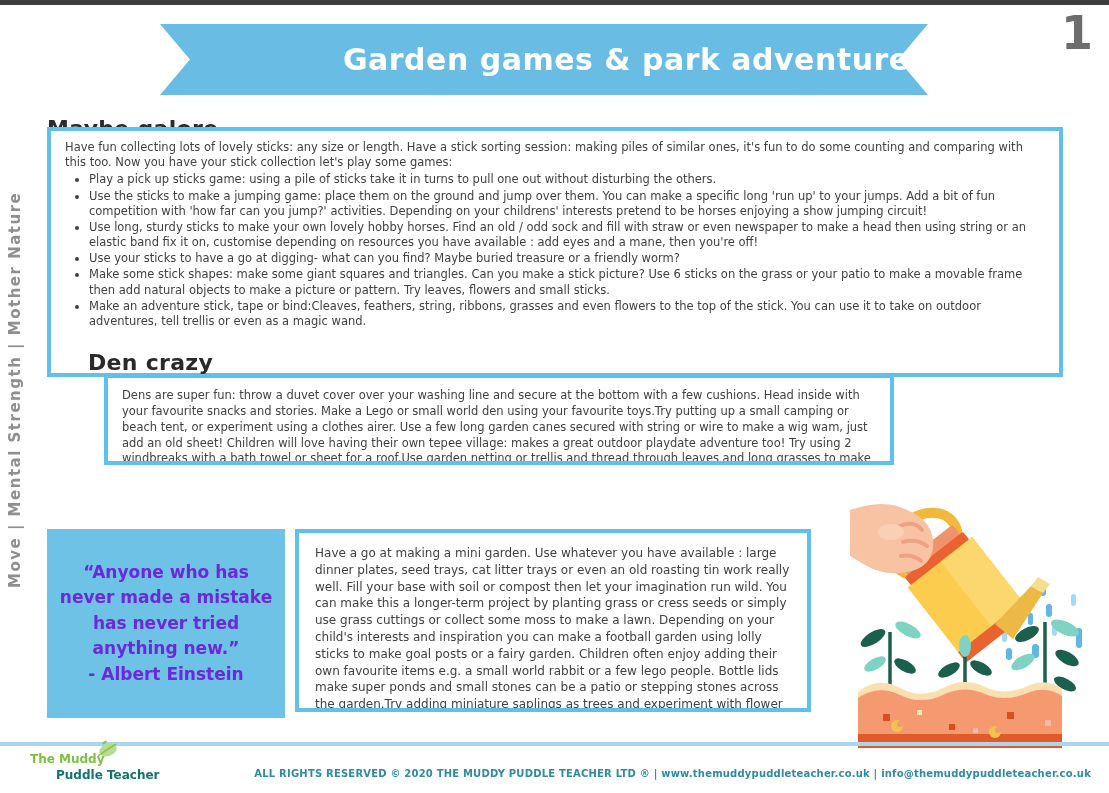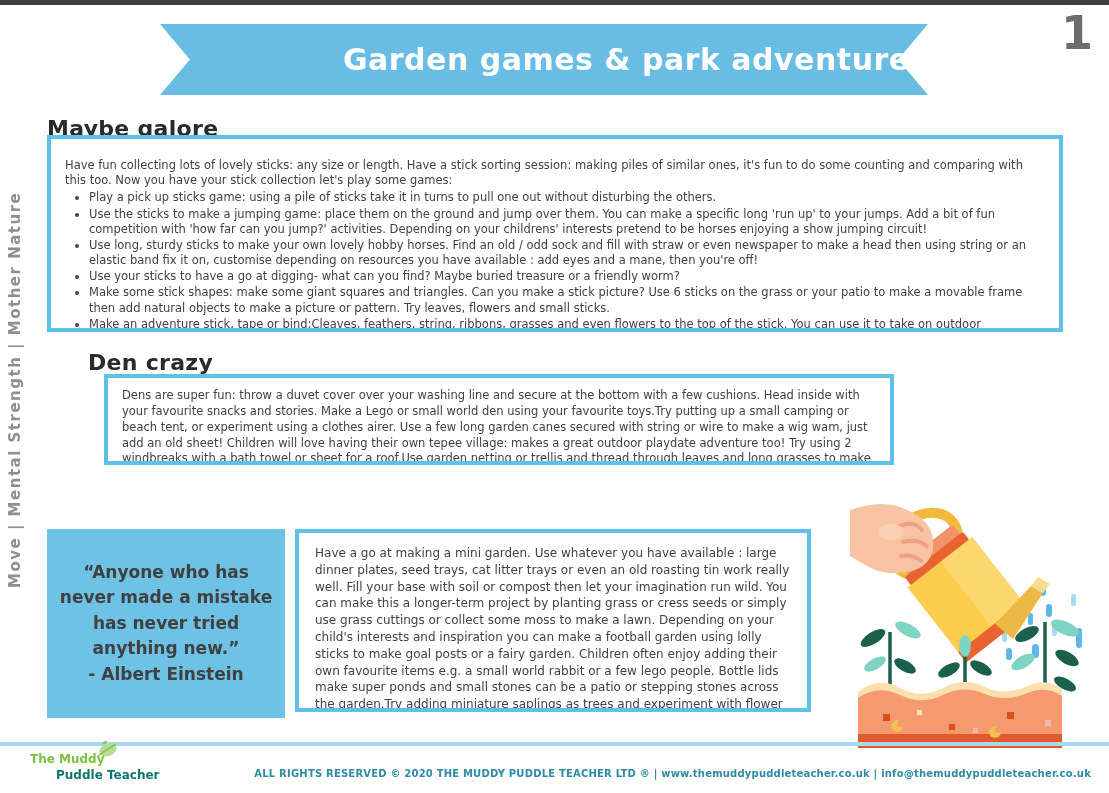--- a/index.html
+++ b/index.html
@@ -29,29 +29,29 @@
   .section-heading {
     position:absolute; color:#2a2a2a; font-size:22px; font-weight:600; letter-spacing:0.3px;
   }
   #heading-sticks { left:47px; top:116px; }
   #heading-den    { left:88px; top:344px;margin-top:6px; }
   #heading-mini   { left:295px; top:527px;font-style:italic; }
   .text-box {
     position:absolute; border:4px solid #5fc0ea; background:#ffffff;
     color:#414141; overflow:hidden;
   }
-  #box-sticks { left:47px;  top:135px; width:1016px; height:197px; padding:19px 14px; font-size:11.5px; line-height:1.32; }
+  #box-sticks { left:47px;  top:127px; width:1016px; height:250px; padding:9px 14px; font-size:11.5px; line-height:1.32; }
   #box-den    { left:104px; top:374px; width:790px;  height:91px; padding:10px 14px; font-size:11.5px; line-height:1.38; }
   #box-mini   { left:295px; top:529px; width:516px;  height:183px; padding:12px 16px; font-size:12px;   line-height:1.4; }
   #box-sticks ul { margin:2px 0 0 0; padding-left:24px; }
   #box-sticks li { margin-bottom:1px; }
   .quote-box {
     position:absolute; left:47px; top:529px; width:238px; height:189px; background:#6ec2e6;
     display:flex; flex-direction:column; align-items:center; justify-content:center;
-    text-align:center; color:#404040; font-weight:bold; font-size:17px; line-height:1.5;
+    text-align:center; color:#6d28d9; font-weight:bold; font-size:17px; line-height:1.5;
     padding:0 8px;
   }
   .footer-line { position:absolute; left:0; top:742px; width:1109px; height:4px; background:#a6d8ef; }
   .footer-text {
     position:absolute; right:18px; top:768px; font-size:10px; font-weight:600;
     color:#2e8ba3; letter-spacing:0.2px; white-space:nowrap;
   }
   .logo { position:absolute; left:30px; top:752px; line-height:1.3; font-weight:bold; font-size:12px; }
   .logo-line1 { color:#7cc142; position:relative; }
   .logo-line2 { color:#0f766e;margin-left:26px; }
@@ -75,21 +75,21 @@
 
   <div class="section-heading" id="heading-sticks">Maybe galore</div>
   <div class="text-box" id="box-sticks">
     <p>Have fun collecting lots of lovely sticks: any size or length. Have a stick sorting session: making piles of similar ones, it's fun to do some counting and comparing with this too. Now you have your stick collection let's play some games:</p>
     <ul>
       <li>Play a pick up sticks game: using a pile of sticks take it in turns to pull one out without disturbing the others.</li>
       <li>Use the sticks to make a jumping game: place them on the ground and jump over them. You can make a specific long 'run up' to your jumps. Add a bit of fun competition with 'how far can you jump?' activities. Depending on your childrens' interests pretend to be horses enjoying a show jumping circuit!</li>
       <li>Use long, sturdy sticks to make your own lovely hobby horses. Find an old / odd sock and fill with straw or even newspaper to make a head then using string or an elastic band fix it on, customise depending on resources you have available : add eyes and a mane, then you're off!</li>
       <li>Use your sticks to have a go at digging- what can you find? Maybe buried treasure or a friendly worm?</li>
       <li>Make some stick shapes: make some giant squares and triangles. Can you make a stick picture? Use 6 sticks on the grass or your patio to make a movable frame then add natural objects to make a picture or pattern. Try leaves, flowers and small sticks.</li>
-      <li>Make an adventure stick, tape or bind:Cleaves, feathers, string, ribbons, grasses and even flowers to the top of the stick. You can use it to take on outdoor adventures, tell stories or even as a magic wand.</li>
+      <li>Make an adventure stick, tape or bind:Cleaves, feathers, string, ribbons, grasses and even flowers to the top of the stick. You can use it to take on outdoor adventures, tell trellis or even as a magic wand.</li>
     </ul>
   </div>
 
   <div class="section-heading" id="heading-den">Den crazy</div>
   <div class="text-box" id="box-den">
     <p>Dens are super fun: throw a duvet cover over your washing line and secure at the bottom with a few cushions. Head inside with your favourite snacks and stories. Make a Lego or small world den using your favourite toys.Try putting up a small camping or beach tent, or experiment using a clothes airer. Use a few long garden canes secured with string or wire to make a wig wam, just add an old sheet!  Children will love having their own tepee village: makes a great outdoor playdate adventure too!  Try using 2 windbreaks with a bath towel or sheet for a roof.Use garden netting or trellis and thread through leaves and long grasses to make a den or 'secret hiding place'.</p>
   </div>
 
   <div class="section-heading" id="heading-mini">Mini gardens</div>
   <div class="text-box" id="box-mini">

